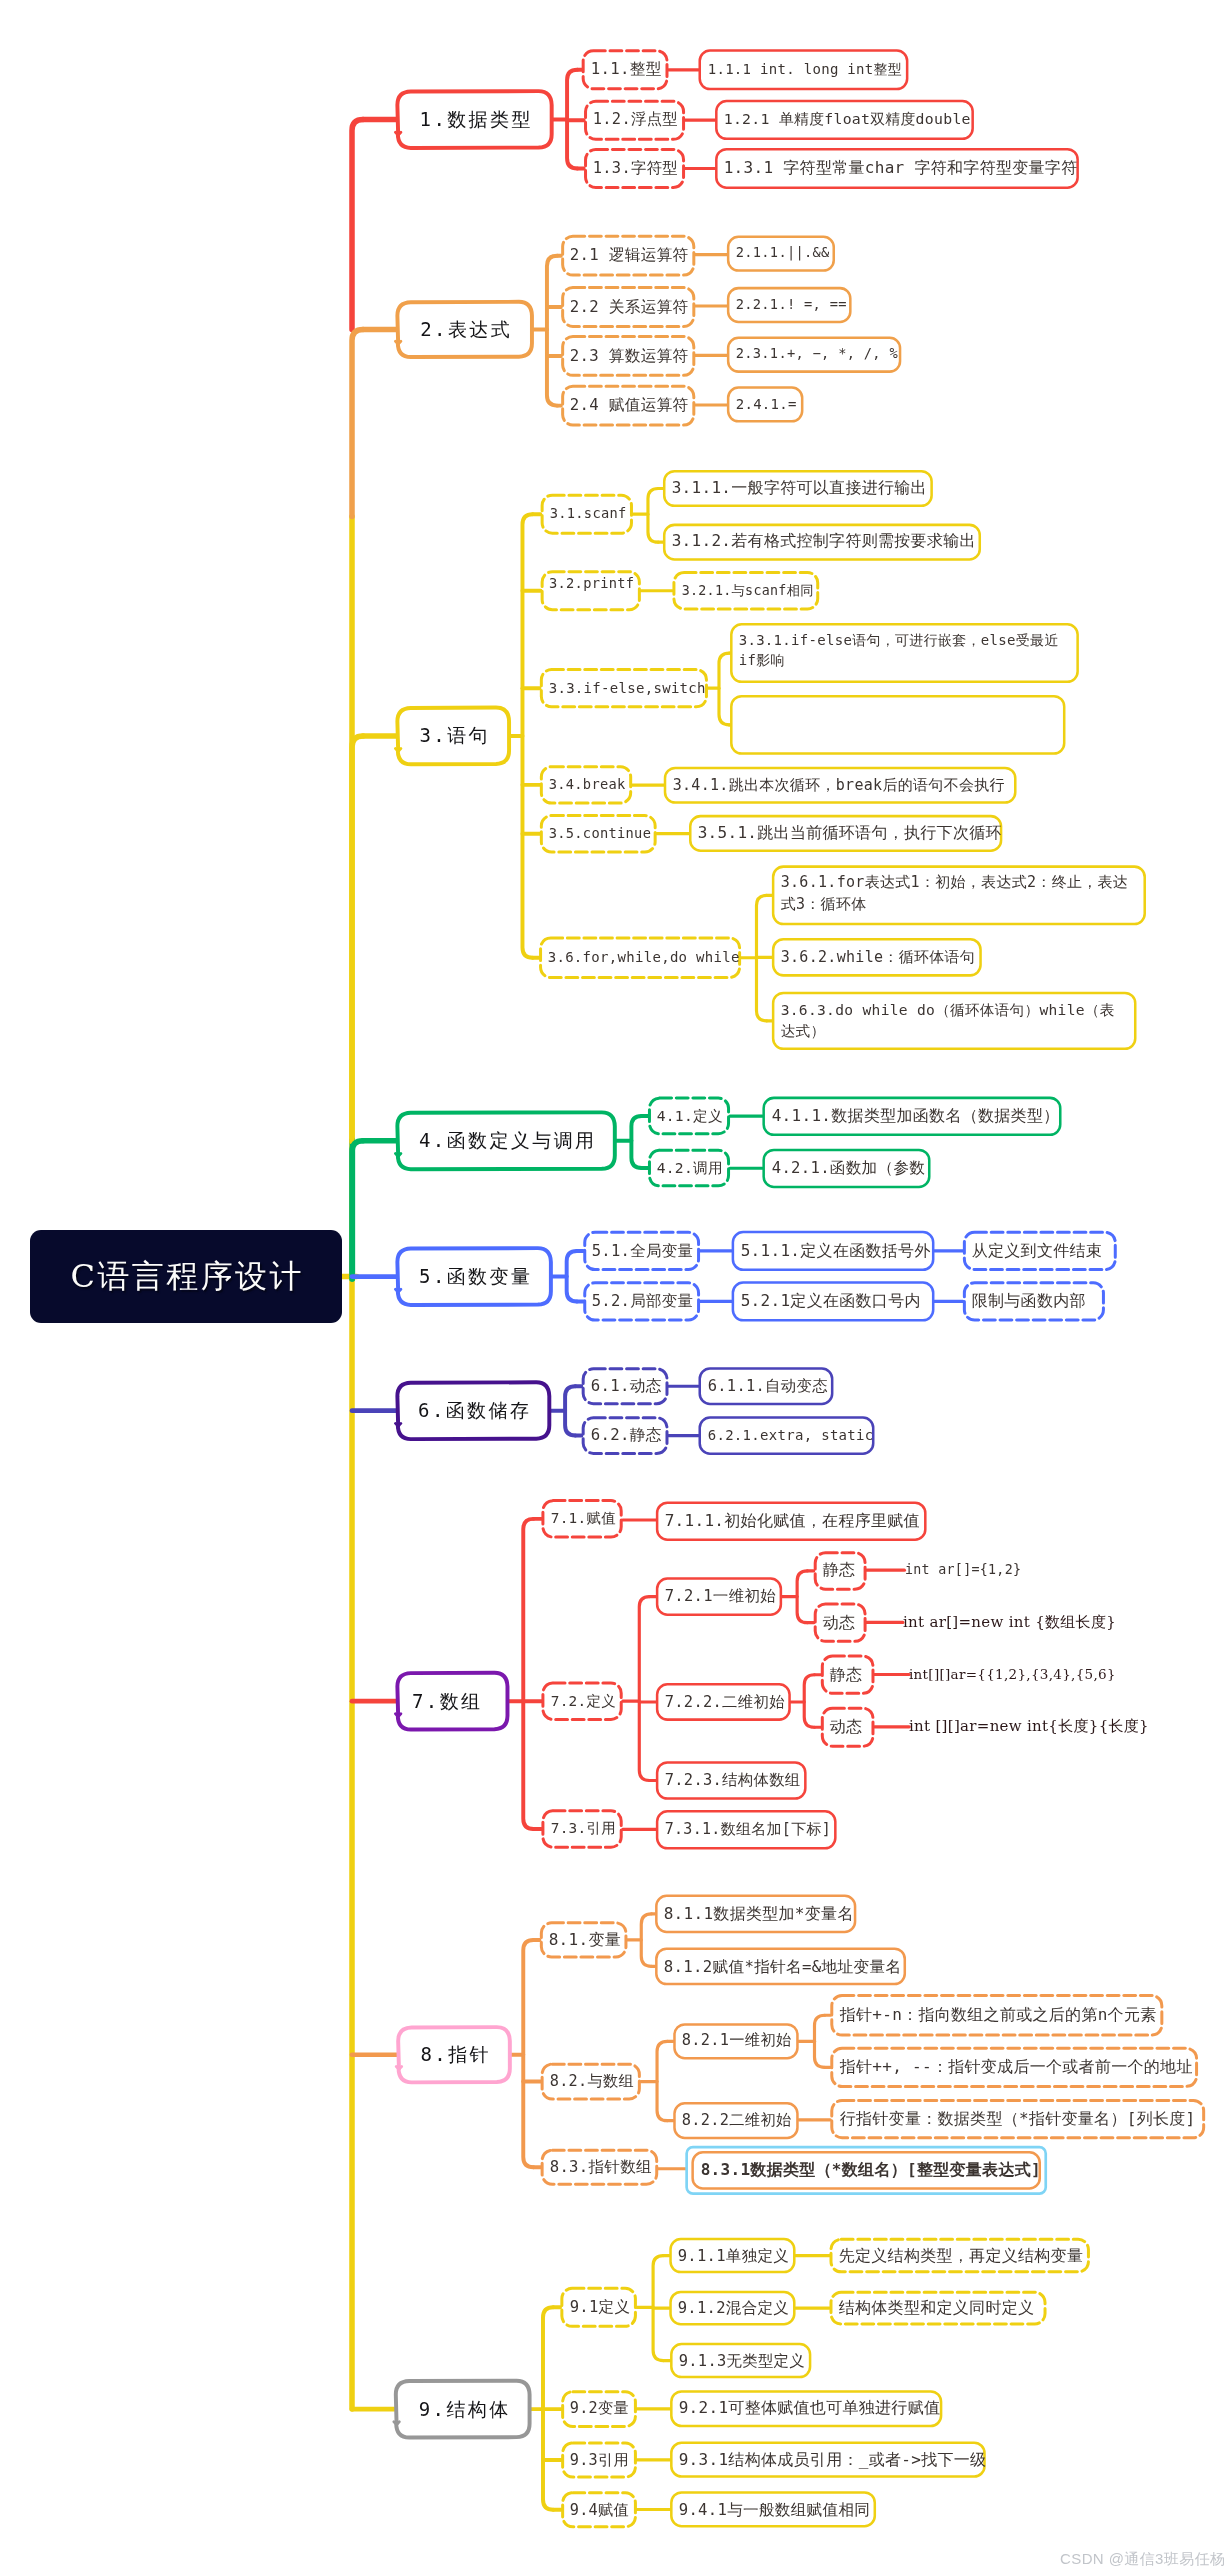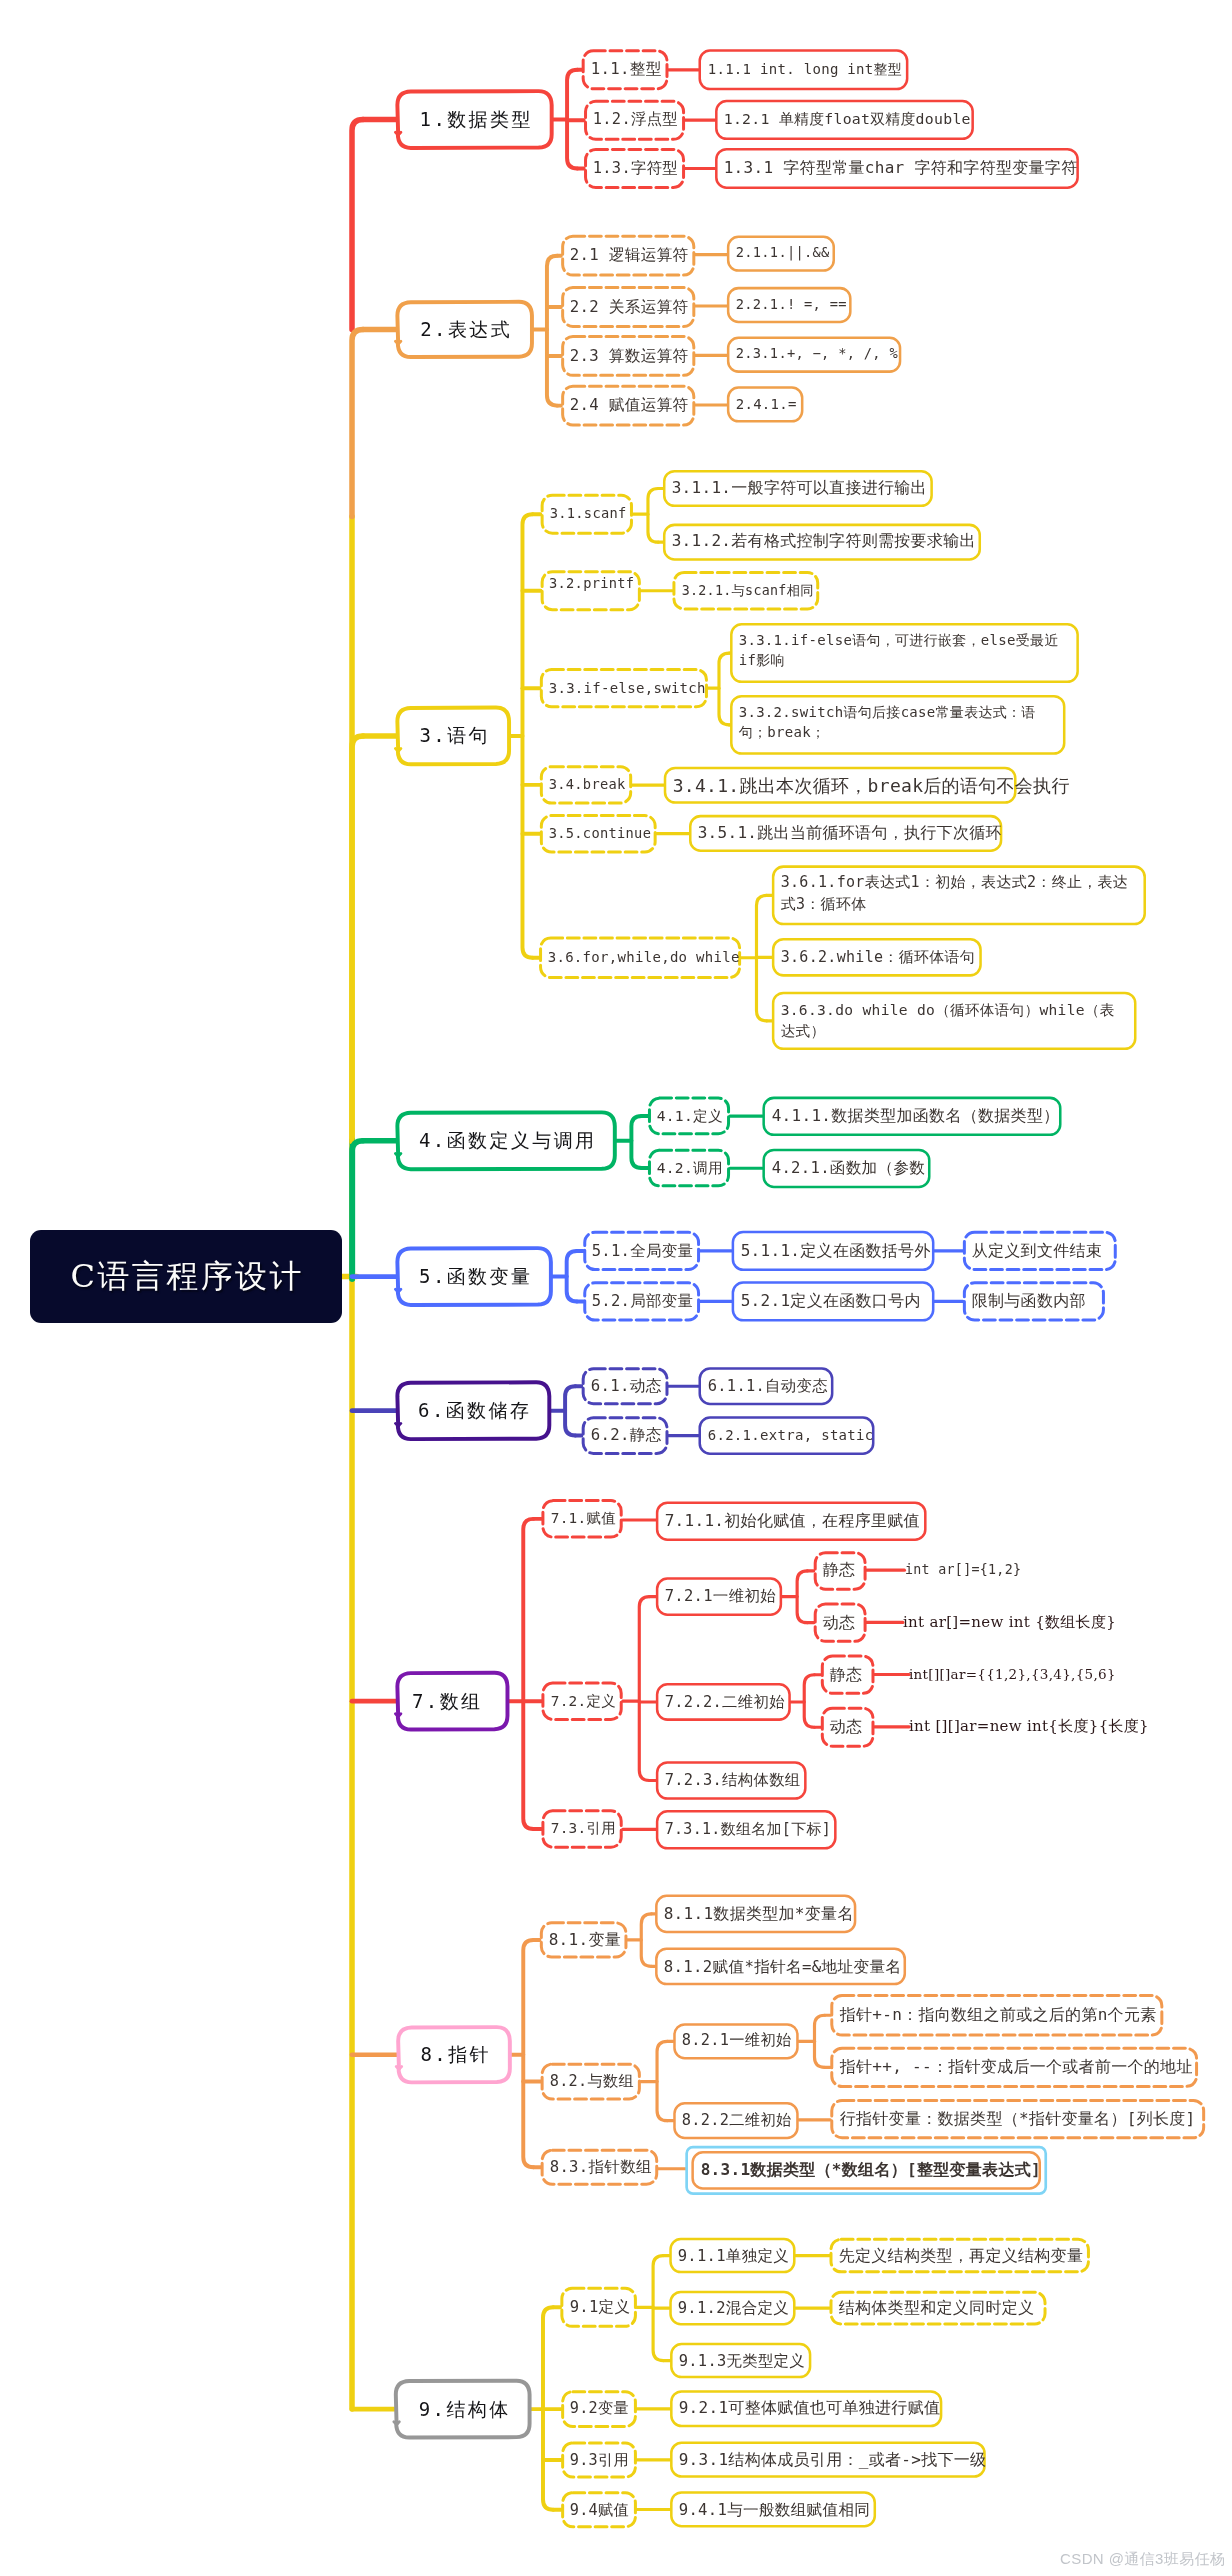--- a/index.html
+++ b/index.html
@@ -436,24 +436,21 @@
     </div>
     <div class="node lv3" style="left: 663px; top: 523px; width: 318px; height: 37px; font-size: 16px;">
       <span class="tx">3.1.2.若有格式控制字符则需按要求输出</span>
     </div>
     <div class="node lv2" style="left: 673px; top: 571px; width: 147px; height: 39px; font-size: 13.3px;">
       <span class="tx">3.2.1.与scanf相同</span>
     </div>
     <div class="node lv3 ml" style="left: 730px; top: 623px; width: 349px; height: 60px; font-size: 14px;">
       <span class="tx">3.3.1.if-else语句，可进行嵌套，else受最近if影响</span>
     </div>
-    <div class="node lv3 ml" style="left: 730px; top: 695px; width: 336px; height: 60px; font-size: 14px;">
-      <span class="tx">3.3.2.switch语句后接case常量表达式：语句；break；</span>
-    </div>
-    <div class="node lv3" style="left: 664px; top: 767px; width: 353px; height: 37px; font-size: 18px; justify-content: flex-end;">
+    <div class="node lv3" style="left: 664px; top: 767px; width: 353px; height: 37px; font-size: 15px; justify-content: flex-end;">
       <span class="tx">3.4.1.跳出本次循环，break后的语句不会执行</span>
     </div>
     <div class="node lv3" style="left: 689px; top: 815px; width: 313px; height: 37px; font-size: 16px;">
       <span class="tx">3.5.1.跳出当前循环语句，执行下次循环</span>
     </div>
     <div class="node lv3 ml" style="left: 772px; top: 865px; width: 374px; height: 60px; font-size: 15px;">
       <span class="tx">3.6.1.for表达式1：初始，表达式2：终止，表达式3：循环体</span>
     </div>
     <div class="node lv3" style="left: 772px; top: 938px; width: 210px; height: 39px; font-size: 15px;">
       <span class="tx">3.6.2.while：循环体语句</span>

